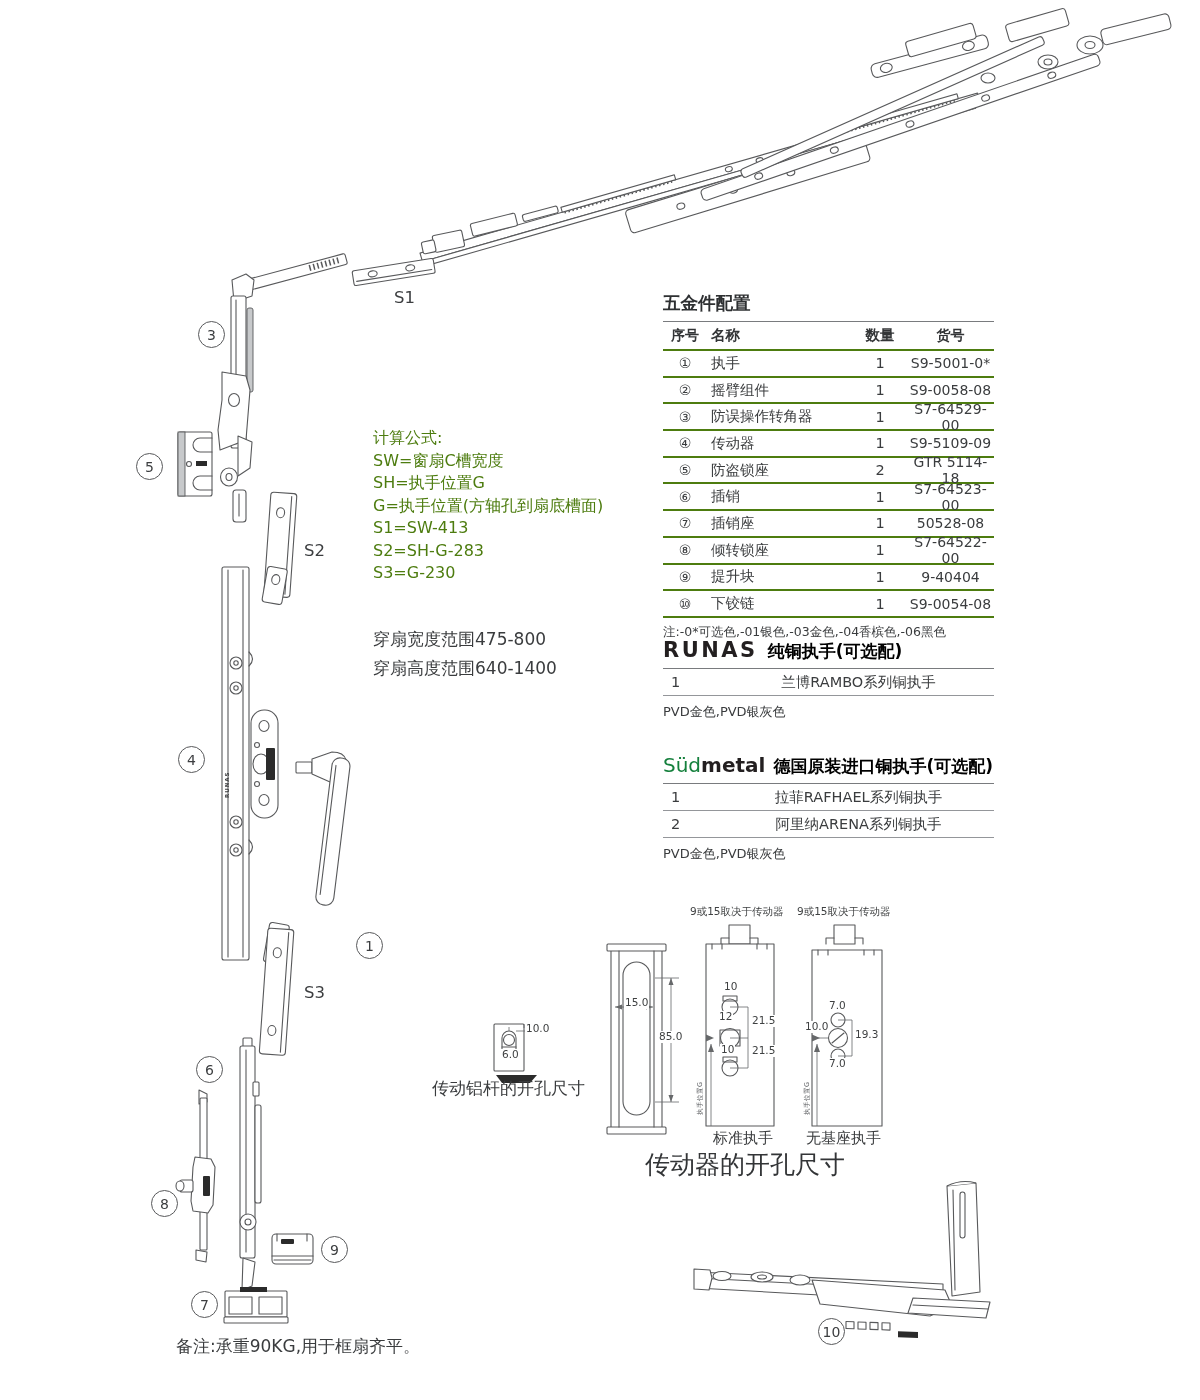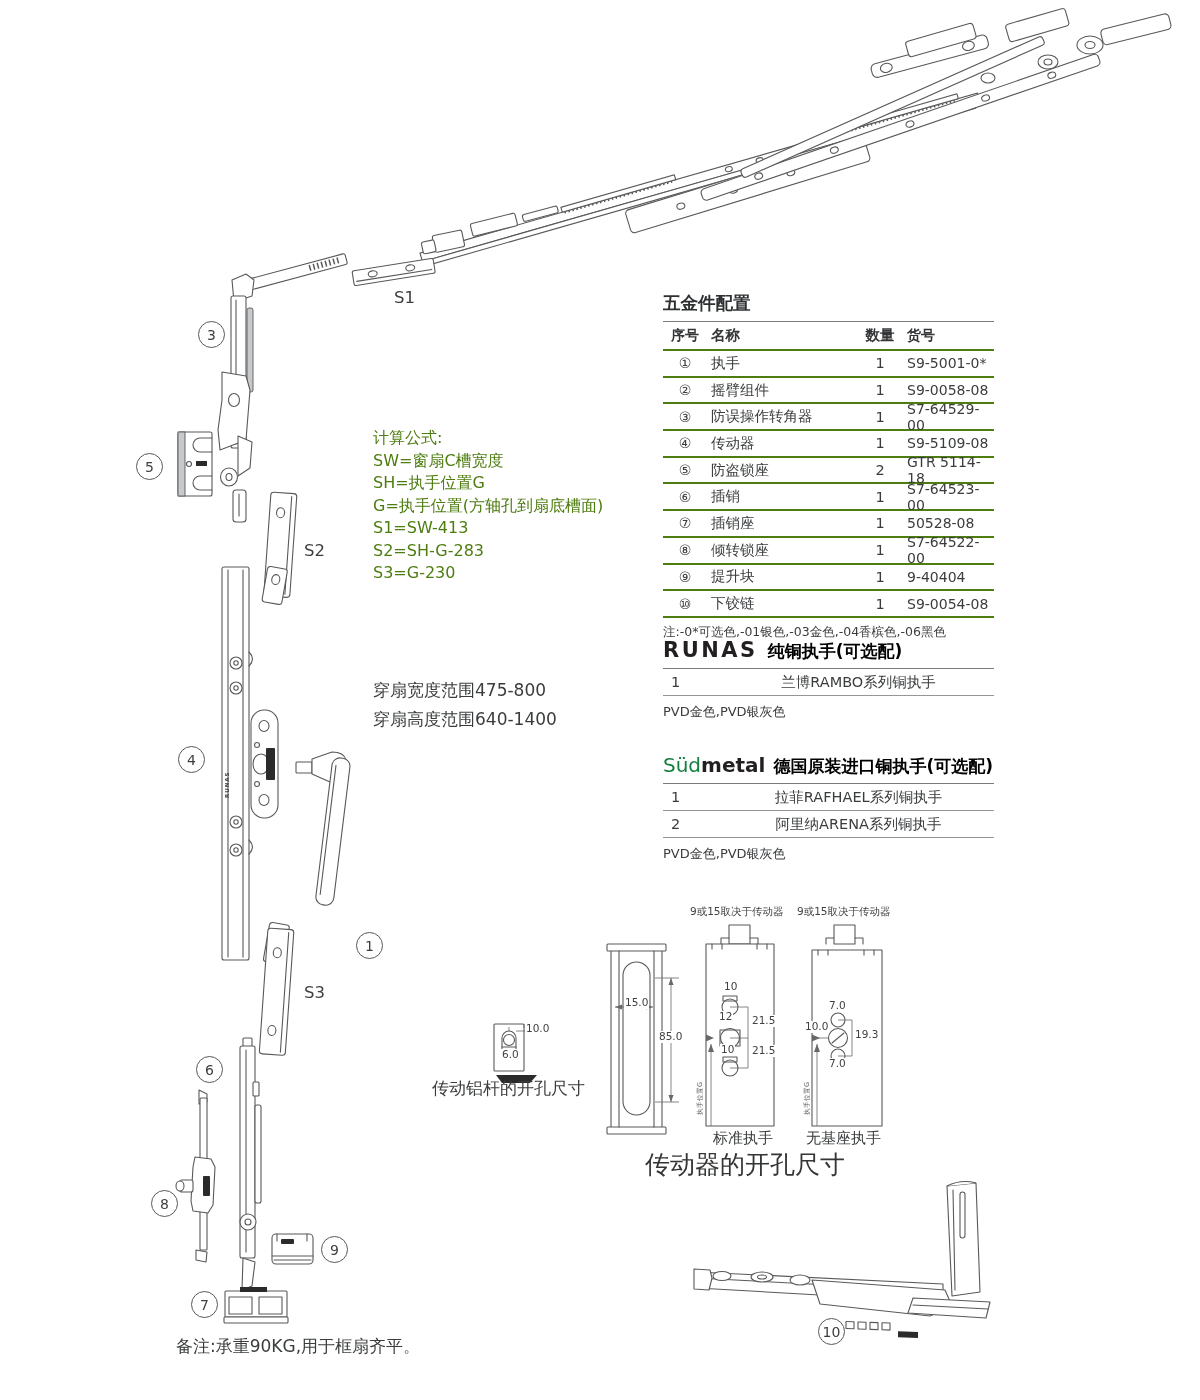--- a/index.html
+++ b/index.html
@@ -31,21 +31,21 @@
   .footnote{position:absolute;font-size:17px;color:#3a3c3e;white-space:nowrap}
 
   .panel{position:absolute;left:663px;width:331px}
   .ptitle{font-size:17.5px;font-weight:bold;color:#2e3032;margin:0 0 6px 0}
   .tbl{border-top:1.4px solid #797b7e}
   .trow{display:flex;align-items:center;height:24.7px;border-bottom:2px solid #4d7c0f;font-size:14.5px;color:#3a3c3e}
   .trow.hdr{height:27px;font-weight:bold;font-size:14.5px;color:#333537}
   .c-no{width:44px;text-align:center;font-size:14px}
   .c-name{width:146px;padding-left:4px;box-sizing:border-box}
   .c-qty{width:54px;text-align:center}
-  .c-code{flex:1;font-size:14px}
+  .c-code{flex:1;text-align:center;font-size:14px}
   .tnote{margin-top:6px;font-size:12.5px;color:#3a3c3e;white-space:nowrap}
   .brandline{display:flex;align-items:baseline;margin-bottom:5px}
   .brand-runas{font-size:21px;font-weight:bold;letter-spacing:2.5px;color:#231f20}
   .brand-sud-l{font-size:20px;color:#15803d}
   .brand-sud-b{font-size:20px;font-weight:bold;color:#231f20}
   .brand-title{font-size:17px;font-weight:bold;color:#000000;margin-left:10px}
   .srow{display:flex;align-items:center;height:26px;border-bottom:1px solid #94969a;font-size:14.5px;color:#3a3c3e}
   .s-no{width:60px;padding-left:8px;box-sizing:border-box}
   .s-name{flex:1;text-align:center}
   .finishes{margin-top:7px;font-size:13px;color:#3a3c3e}
@@ -362,21 +362,21 @@
   <div class="textblock" style="left:373px;top:427px">
     <div>计算公式:</div>
     <div>SW=窗扇C槽宽度</div>
     <div>SH=执手位置G</div>
     <div>G=执手位置(方轴孔到扇底槽面)</div>
     <div>S1=SW-413</div>
     <div>S2=SH-G-283</div>
     <div>S3=G-230</div>
   </div>
 
-  <div class="rangeblock" style="left:373px;top:676px">
+  <div class="rangeblock" style="left:373px;top:625px">
     <div>穿扇宽度范围475-800</div>
     <div>穿扇高度范围640-1400</div>
   </div>
 
   <div class="panel" style="top:291px">
     <div class="ptitle">五金件配置</div>
     <div class="tbl">
       <div class="trow hdr">
         <span class="c-no">序号</span>
         <span class="c-name">名称</span>
@@ -398,21 +398,21 @@
       <div class="trow">
           <span class="c-no">③</span>
           <span class="c-name">防误操作转角器</span>
           <span class="c-qty">1</span>
           <span class="c-code">S7-64529-00</span>
         </div>
       <div class="trow">
           <span class="c-no">④</span>
           <span class="c-name">传动器</span>
           <span class="c-qty">1</span>
-          <span class="c-code">S9-5109-08</span>
+          <span class="c-code">S9-5109-09</span>
         </div>
       <div class="trow">
           <span class="c-no">⑤</span>
           <span class="c-name">防盗锁座</span>
           <span class="c-qty">2</span>
           <span class="c-code">GTR 5114-18</span>
         </div>
       <div class="trow">
           <span class="c-no">⑥</span>
           <span class="c-name">插销</span>

